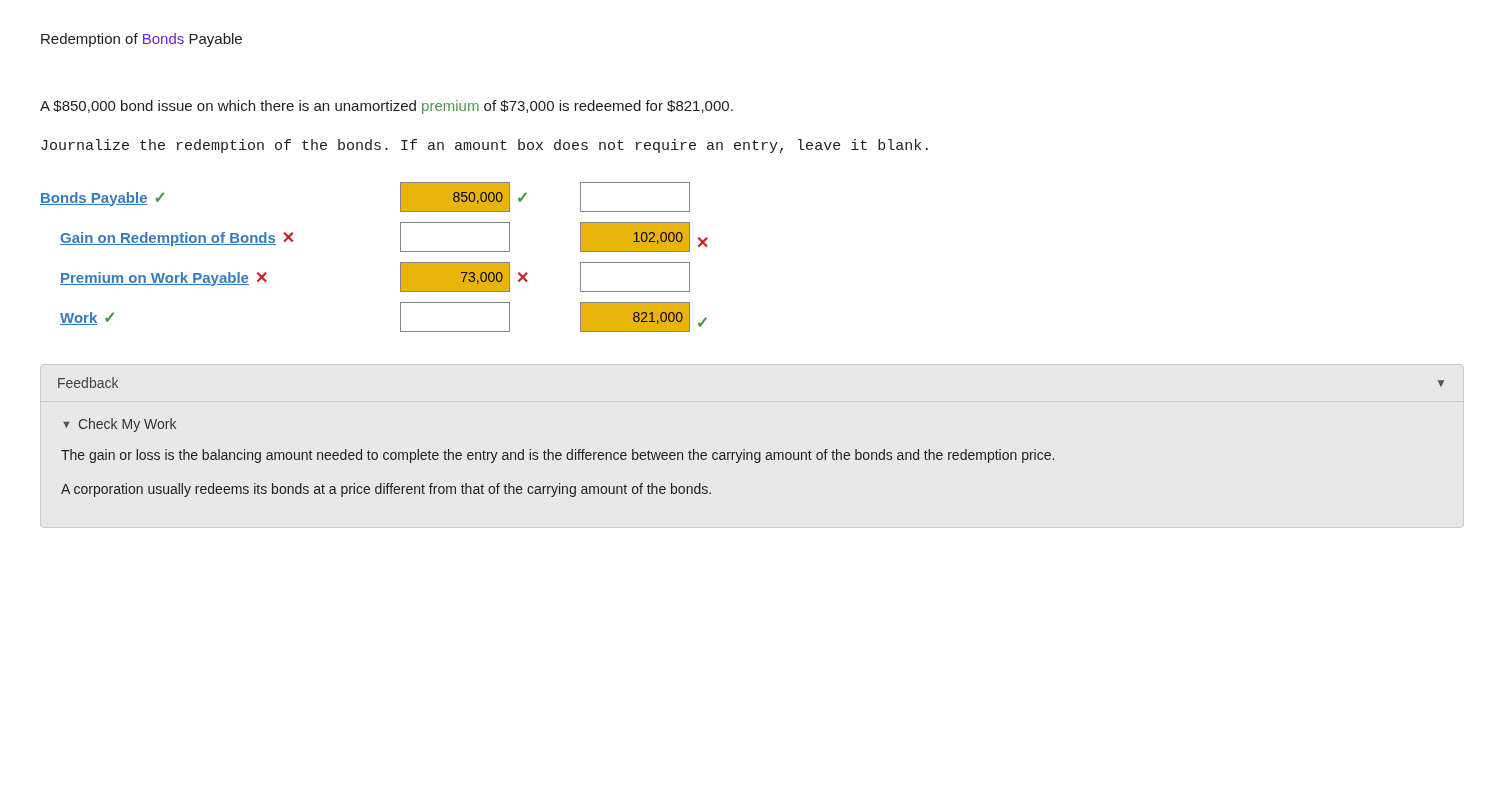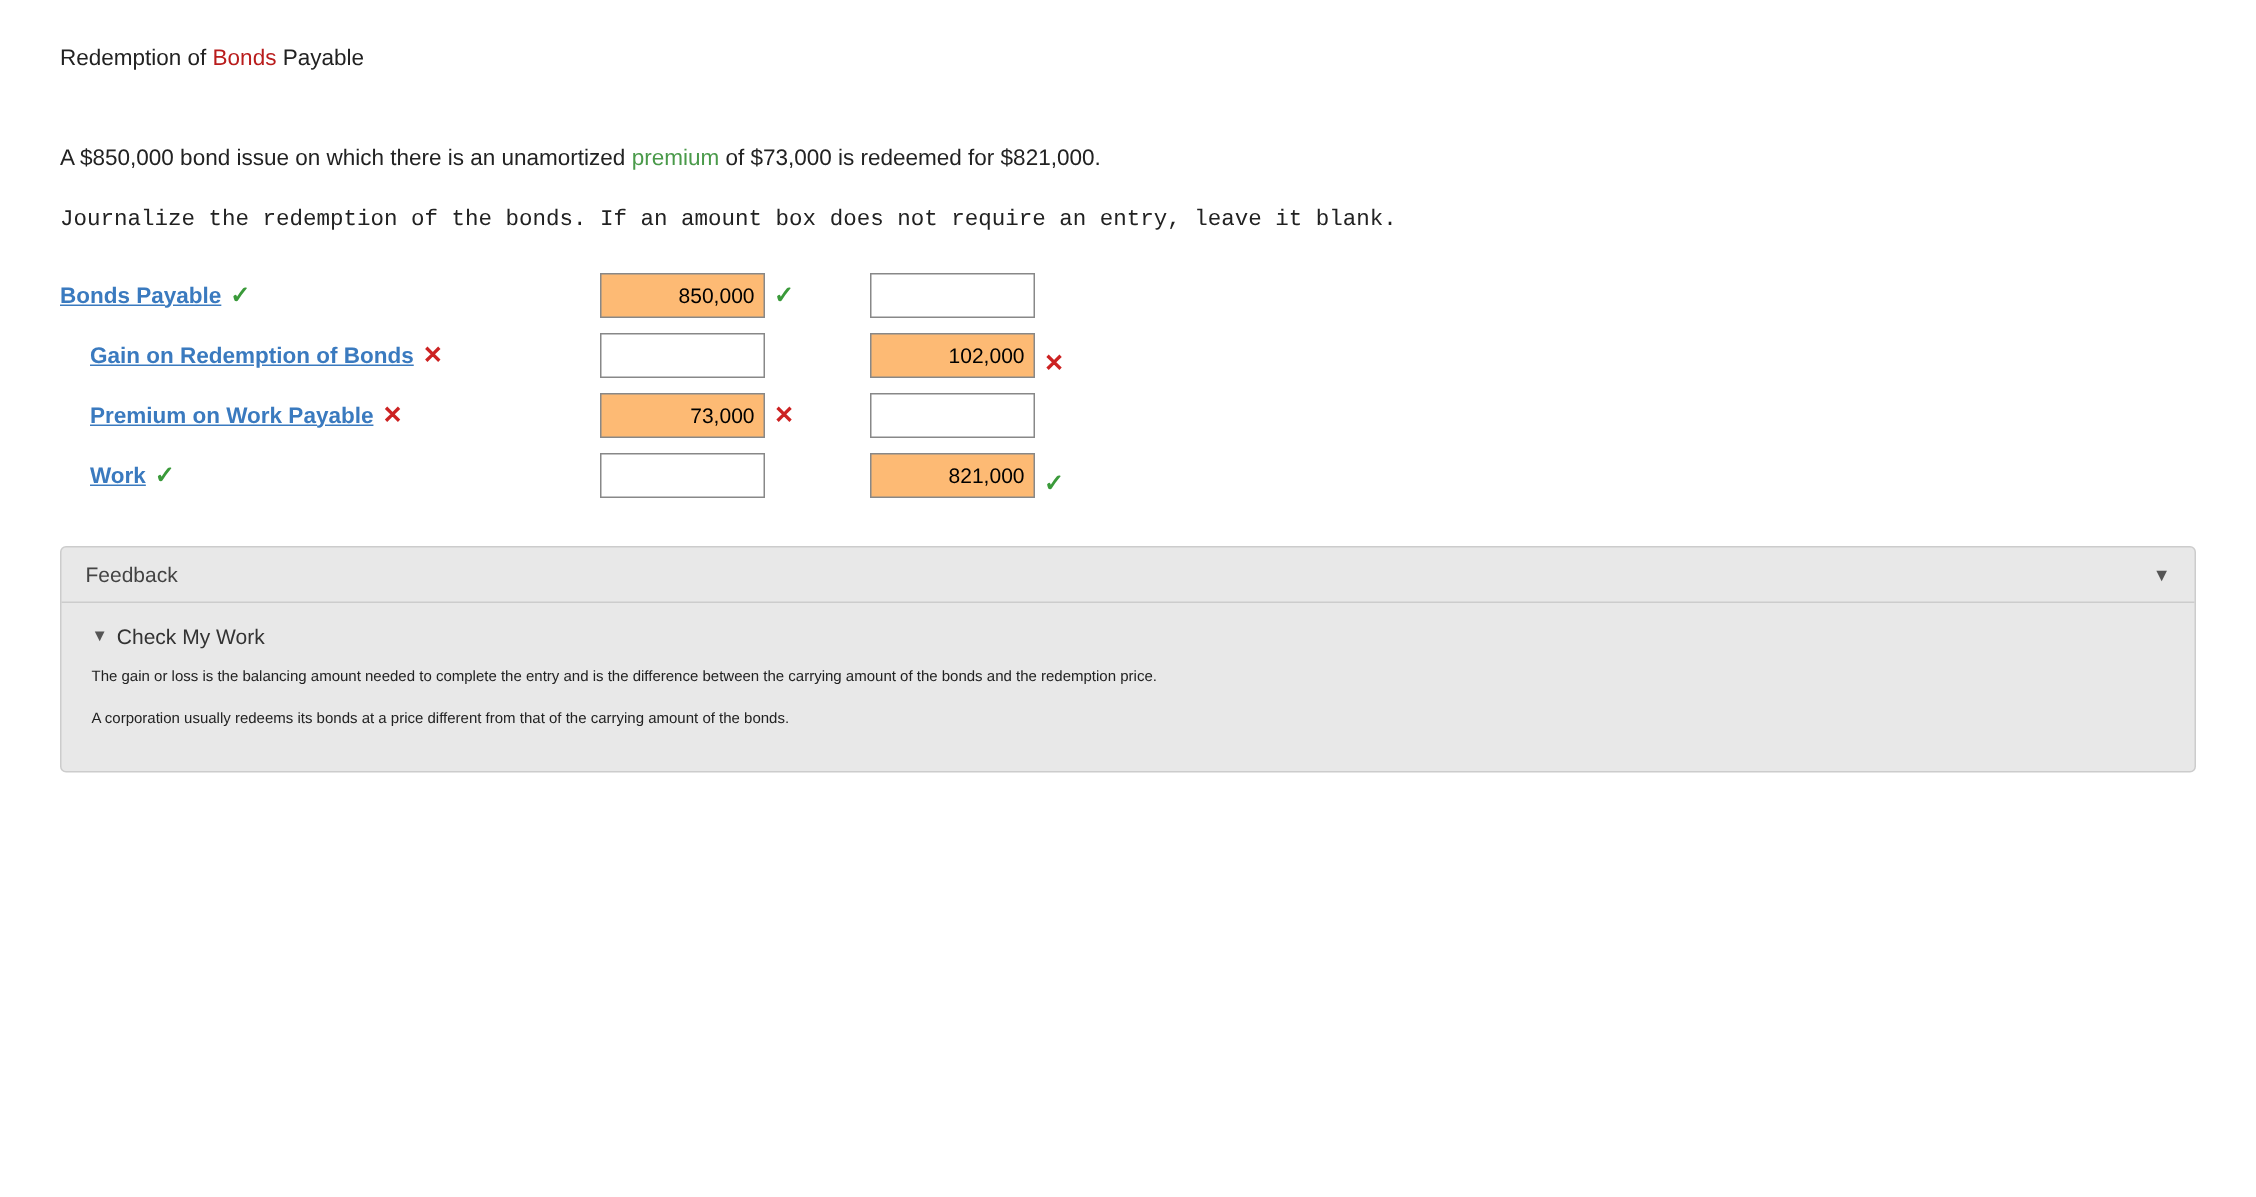--- a/index.html
+++ b/index.html
@@ -9,21 +9,21 @@
       color: #222;
       background: #fff;
       padding: 30px 40px;
       max-width: 1504px;
     }
 
     .page-title {
       font-size: 15px;
       margin-bottom: 18px;
     }
-    .page-title .highlight { color: #b91c1c; }
+    .page-title .highlight { color: #6d28d9; }
 
     .description {
       font-size: 15px;
       margin-bottom: 18px;
       line-height: 1.5;
       margin-top: 48px;
     }
     .description .highlight { color: #4a9a4a; }
 
     .instruction {
@@ -93,21 +93,21 @@
       width: 110px;
       height: 30px;
       border: 1px solid #888;
       text-align: right;
       padding: 0 6px;
       font-size: 14px;
       background: #fff;
     }
 
     .amount-input:read-only {
-      background: #fdba74;
+      background: #eab308;
     }
 
     .feedback-section {
       border: 1px solid #ccc;
       border-radius: 4px;
       background: #e8e8e8;
       margin-top: 10px;
     }
 
     .feedback-header {
@@ -138,21 +138,21 @@
       margin-bottom: 12px;
       cursor: pointer;
     }
 
     .check-my-work .triangle {
       color: #555;
       font-size: 11px;
     }
 
     .feedback-text {
-      font-size: 10px;
+      font-size: 14px;
       line-height: 1.6;
       color: #222;
       margin-bottom: 12px;
     }
 
     .indented {
       padding-left: 20px;
     }
   </style>
 </head>

